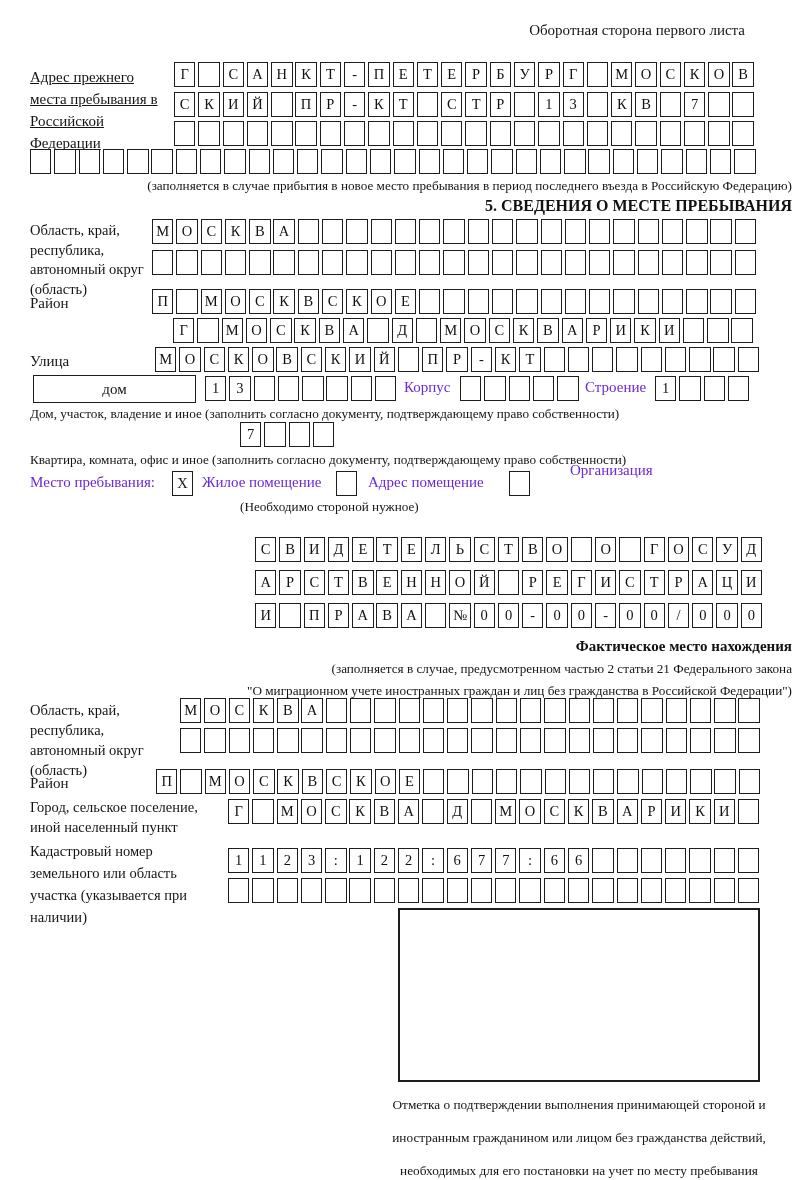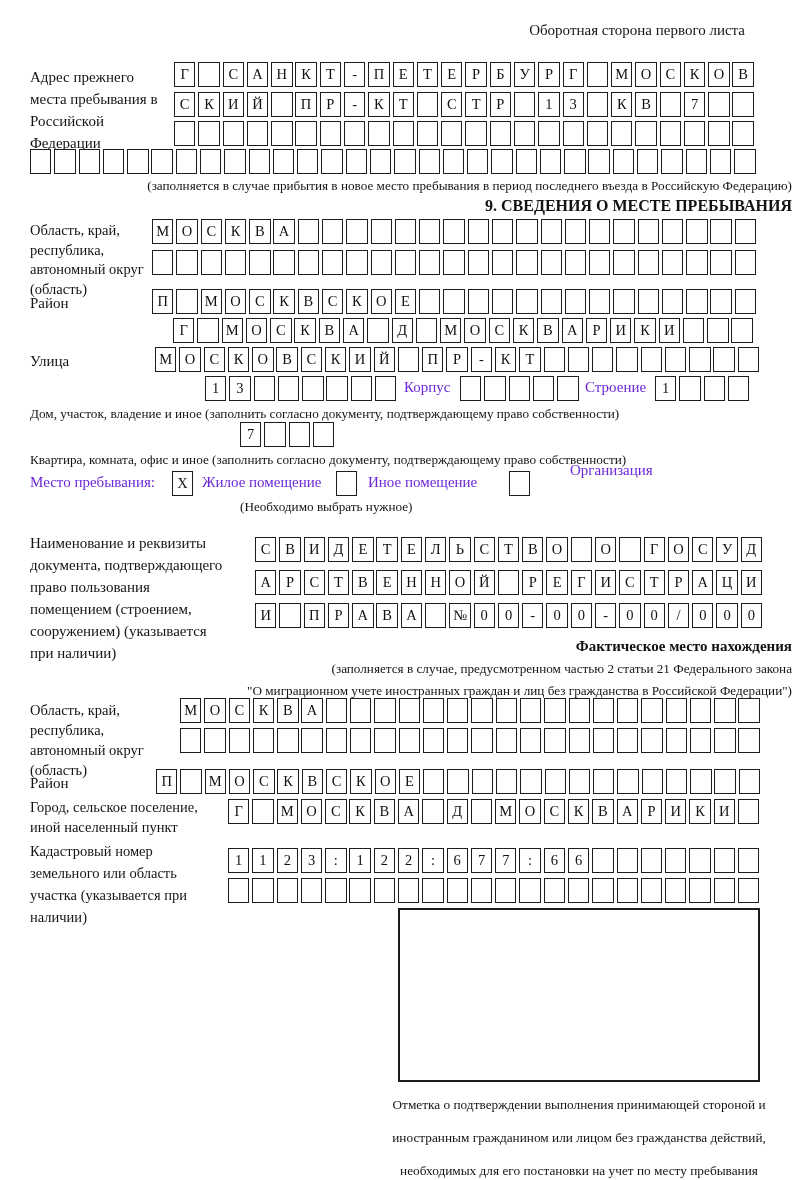--- a/index.html
+++ b/index.html
@@ -22,21 +22,21 @@
   .stampbox{position:absolute;border:2px solid #1d1d1d;box-sizing:border-box;background:#fff;}
   .stampnote{position:absolute;font-size:13.3px;line-height:33px;text-align:center;color:#141414;}
 </style>
 </head>
 <body>
 
 <div id="page">
 
   <div class="abs" style="top:22px;right:55px;font-size:15px;">Оборотная сторона первого листа</div>
 
-  <div class="lbl" style="left:30px;top:66px;width:135px;">Адрес прежнего места пребывания в Российской Федерации</div>
+  <div class="lbl" style="left:30px;top:66px;width:135px;text-decoration:underline;">Адрес прежнего места пребывания в Российской Федерации</div>
   <div class="boxrow" style="left:174px;top:62px;">
       <span class="cell">Г</span>
       <span class="cell"></span>
       <span class="cell">С</span>
       <span class="cell">А</span>
       <span class="cell">Н</span>
       <span class="cell">К</span>
       <span class="cell">Т</span>
       <span class="cell">-</span>
       <span class="cell">П</span>
@@ -135,21 +135,21 @@
       <span class="cell"></span>
       <span class="cell"></span>
       <span class="cell"></span>
       <span class="cell"></span>
       <span class="cell"></span>
       <span class="cell"></span>
       <span class="cell"></span>
     </div>
   <div class="note ctr" style="top:178px;">(заполняется в случае прибытия в новое место пребывания в период последнего въезда в Российскую Федерацию)</div>
 
-  <div class="title ctr" style="top:197px;font-size:16px;">9. СВЕДЕНИЯ О МЕСТЕ ПРЕБЫВАНИЯ</div>
+  <div class="title ctr" style="top:197px;font-size:16px;">5. СВЕДЕНИЯ О МЕСТЕ ПРЕБЫВАНИЯ</div>
 
   <div class="lbl" style="left:30px;top:221px;width:118px;font-size:14.5px;line-height:19.5px;">Область, край, республика, автономный округ (область)</div>
   <div class="boxrow" style="left:152px;top:219px;">
       <span class="cell">М</span>
       <span class="cell">О</span>
       <span class="cell">С</span>
       <span class="cell">К</span>
       <span class="cell">В</span>
       <span class="cell">А</span>
       <span class="cell"></span>
@@ -278,20 +278,21 @@
       <span class="cell"></span>
       <span class="cell"></span>
       <span class="cell"></span>
       <span class="cell"></span>
       <span class="cell"></span>
       <span class="cell"></span>
       <span class="cell"></span>
       <span class="cell"></span>
     </div>
 
+  <div class="widebox" style="left:33px;top:375px;width:163px;height:28px;">дом</div>
   <div class="boxrow" style="left:205px;top:376px;">
       <span class="cell">1</span>
       <span class="cell">3</span>
       <span class="cell"></span>
       <span class="cell"></span>
       <span class="cell"></span>
       <span class="cell"></span>
       <span class="cell"></span>
       <span class="cell"></span>
     </div>
@@ -317,26 +318,25 @@
       <span class="cell"></span>
       <span class="cell"></span>
       <span class="cell"></span>
     </div>
   <div class="note" style="left:30px;top:452px;">Квартира, комната, офис и иное (заполнить согласно документу, подтверждающему право собственности)</div>
 
   <div class="inlbl" style="left:30px;top:474px;">Место пребывания:</div>
   <div class="ckbox" style="left:172px;top:471px;">X</div>
   <div class="inlbl" style="left:202px;top:474px;">Жилое помещение</div>
   <div class="ckbox" style="left:336px;top:471px;"></div>
-  <div class="inlbl" style="left:368px;top:474px;">Иное помещение</div>
+  <div class="inlbl" style="left:368px;top:474px;">Адрес помещение</div>
   <div class="ckbox" style="left:509px;top:471px;"></div>
   <div class="inlbl" style="left:554px;top:462px;margin-left:16px;">Организация</div>
-  <div class="note" style="left:240px;top:499px;">(Необходимо выбрать нужное)</div>
-
-  <div class="lbl" style="left:30px;top:532px;width:200px;">Наименование и реквизиты документа, подтверждающего право пользования помещением (строением, сооружением) (указывается при наличии)</div>
+  <div class="note" style="left:240px;top:499px;">(Необходимо стороной нужное)</div>
+
   <div class="boxrow" style="left:255px;top:537px;">
       <span class="cell">С</span>
       <span class="cell">В</span>
       <span class="cell">И</span>
       <span class="cell">Д</span>
       <span class="cell">Е</span>
       <span class="cell">Т</span>
       <span class="cell">Е</span>
       <span class="cell">Л</span>
       <span class="cell">Ь</span>

